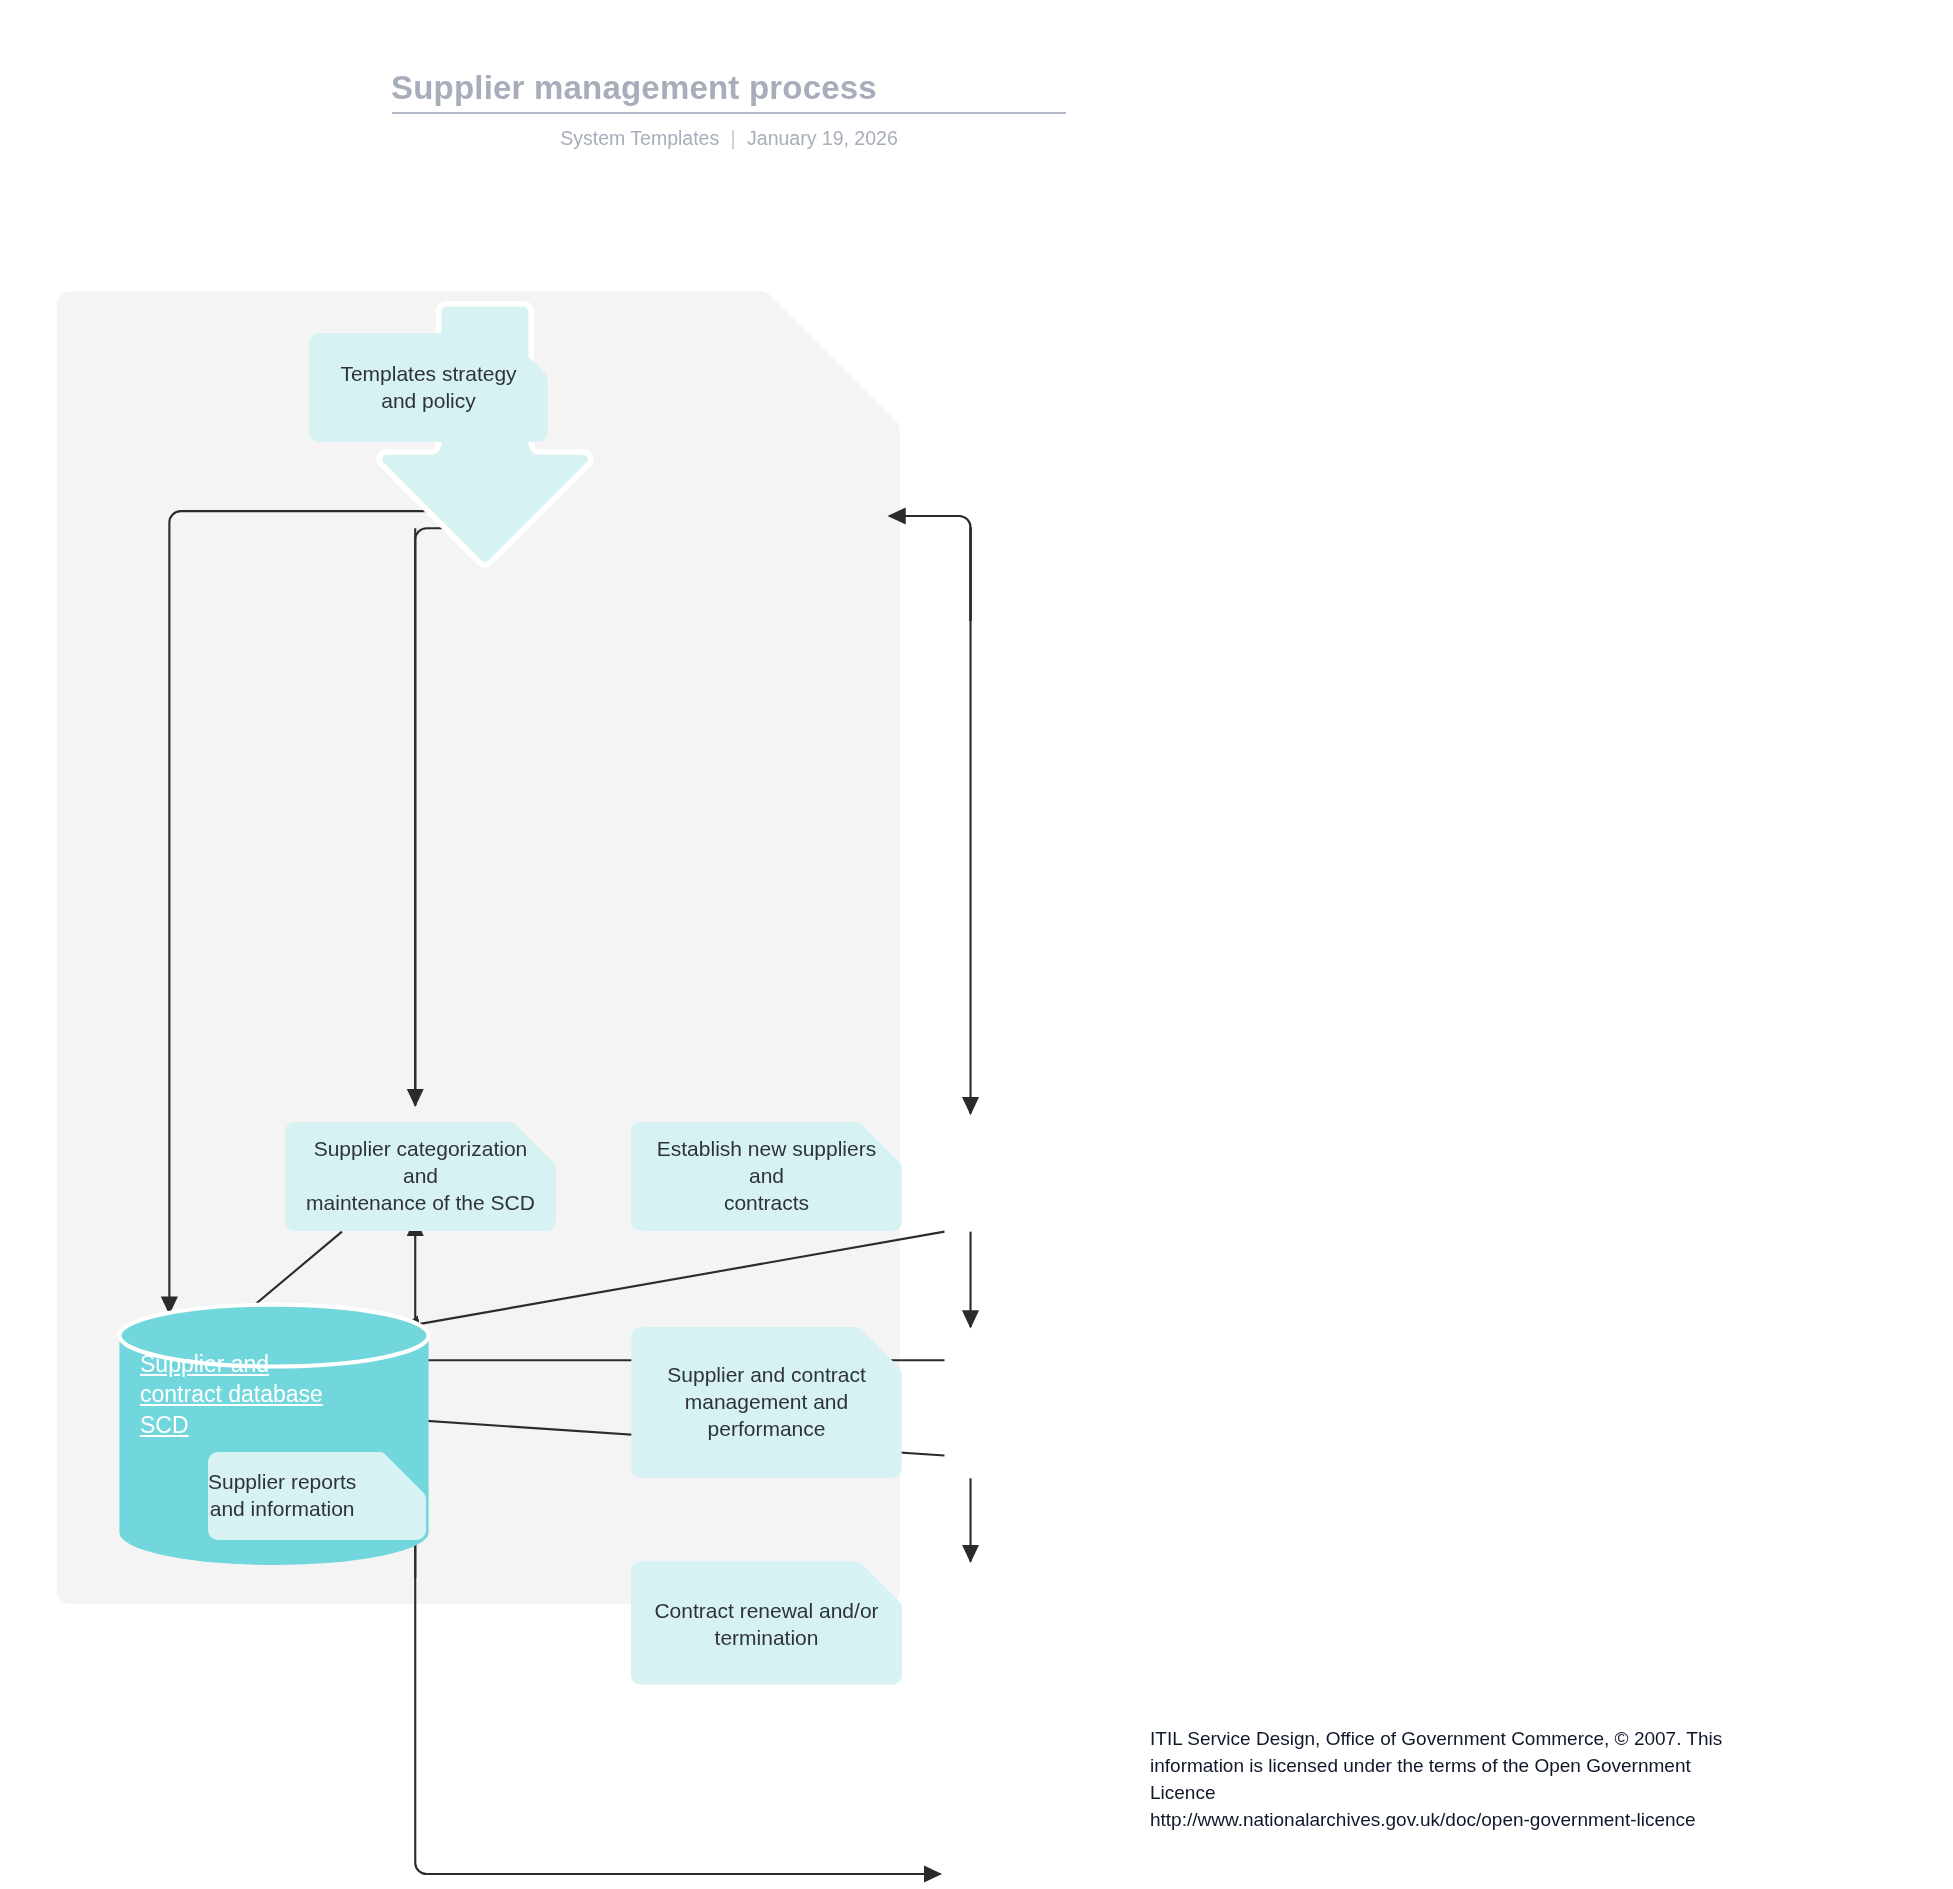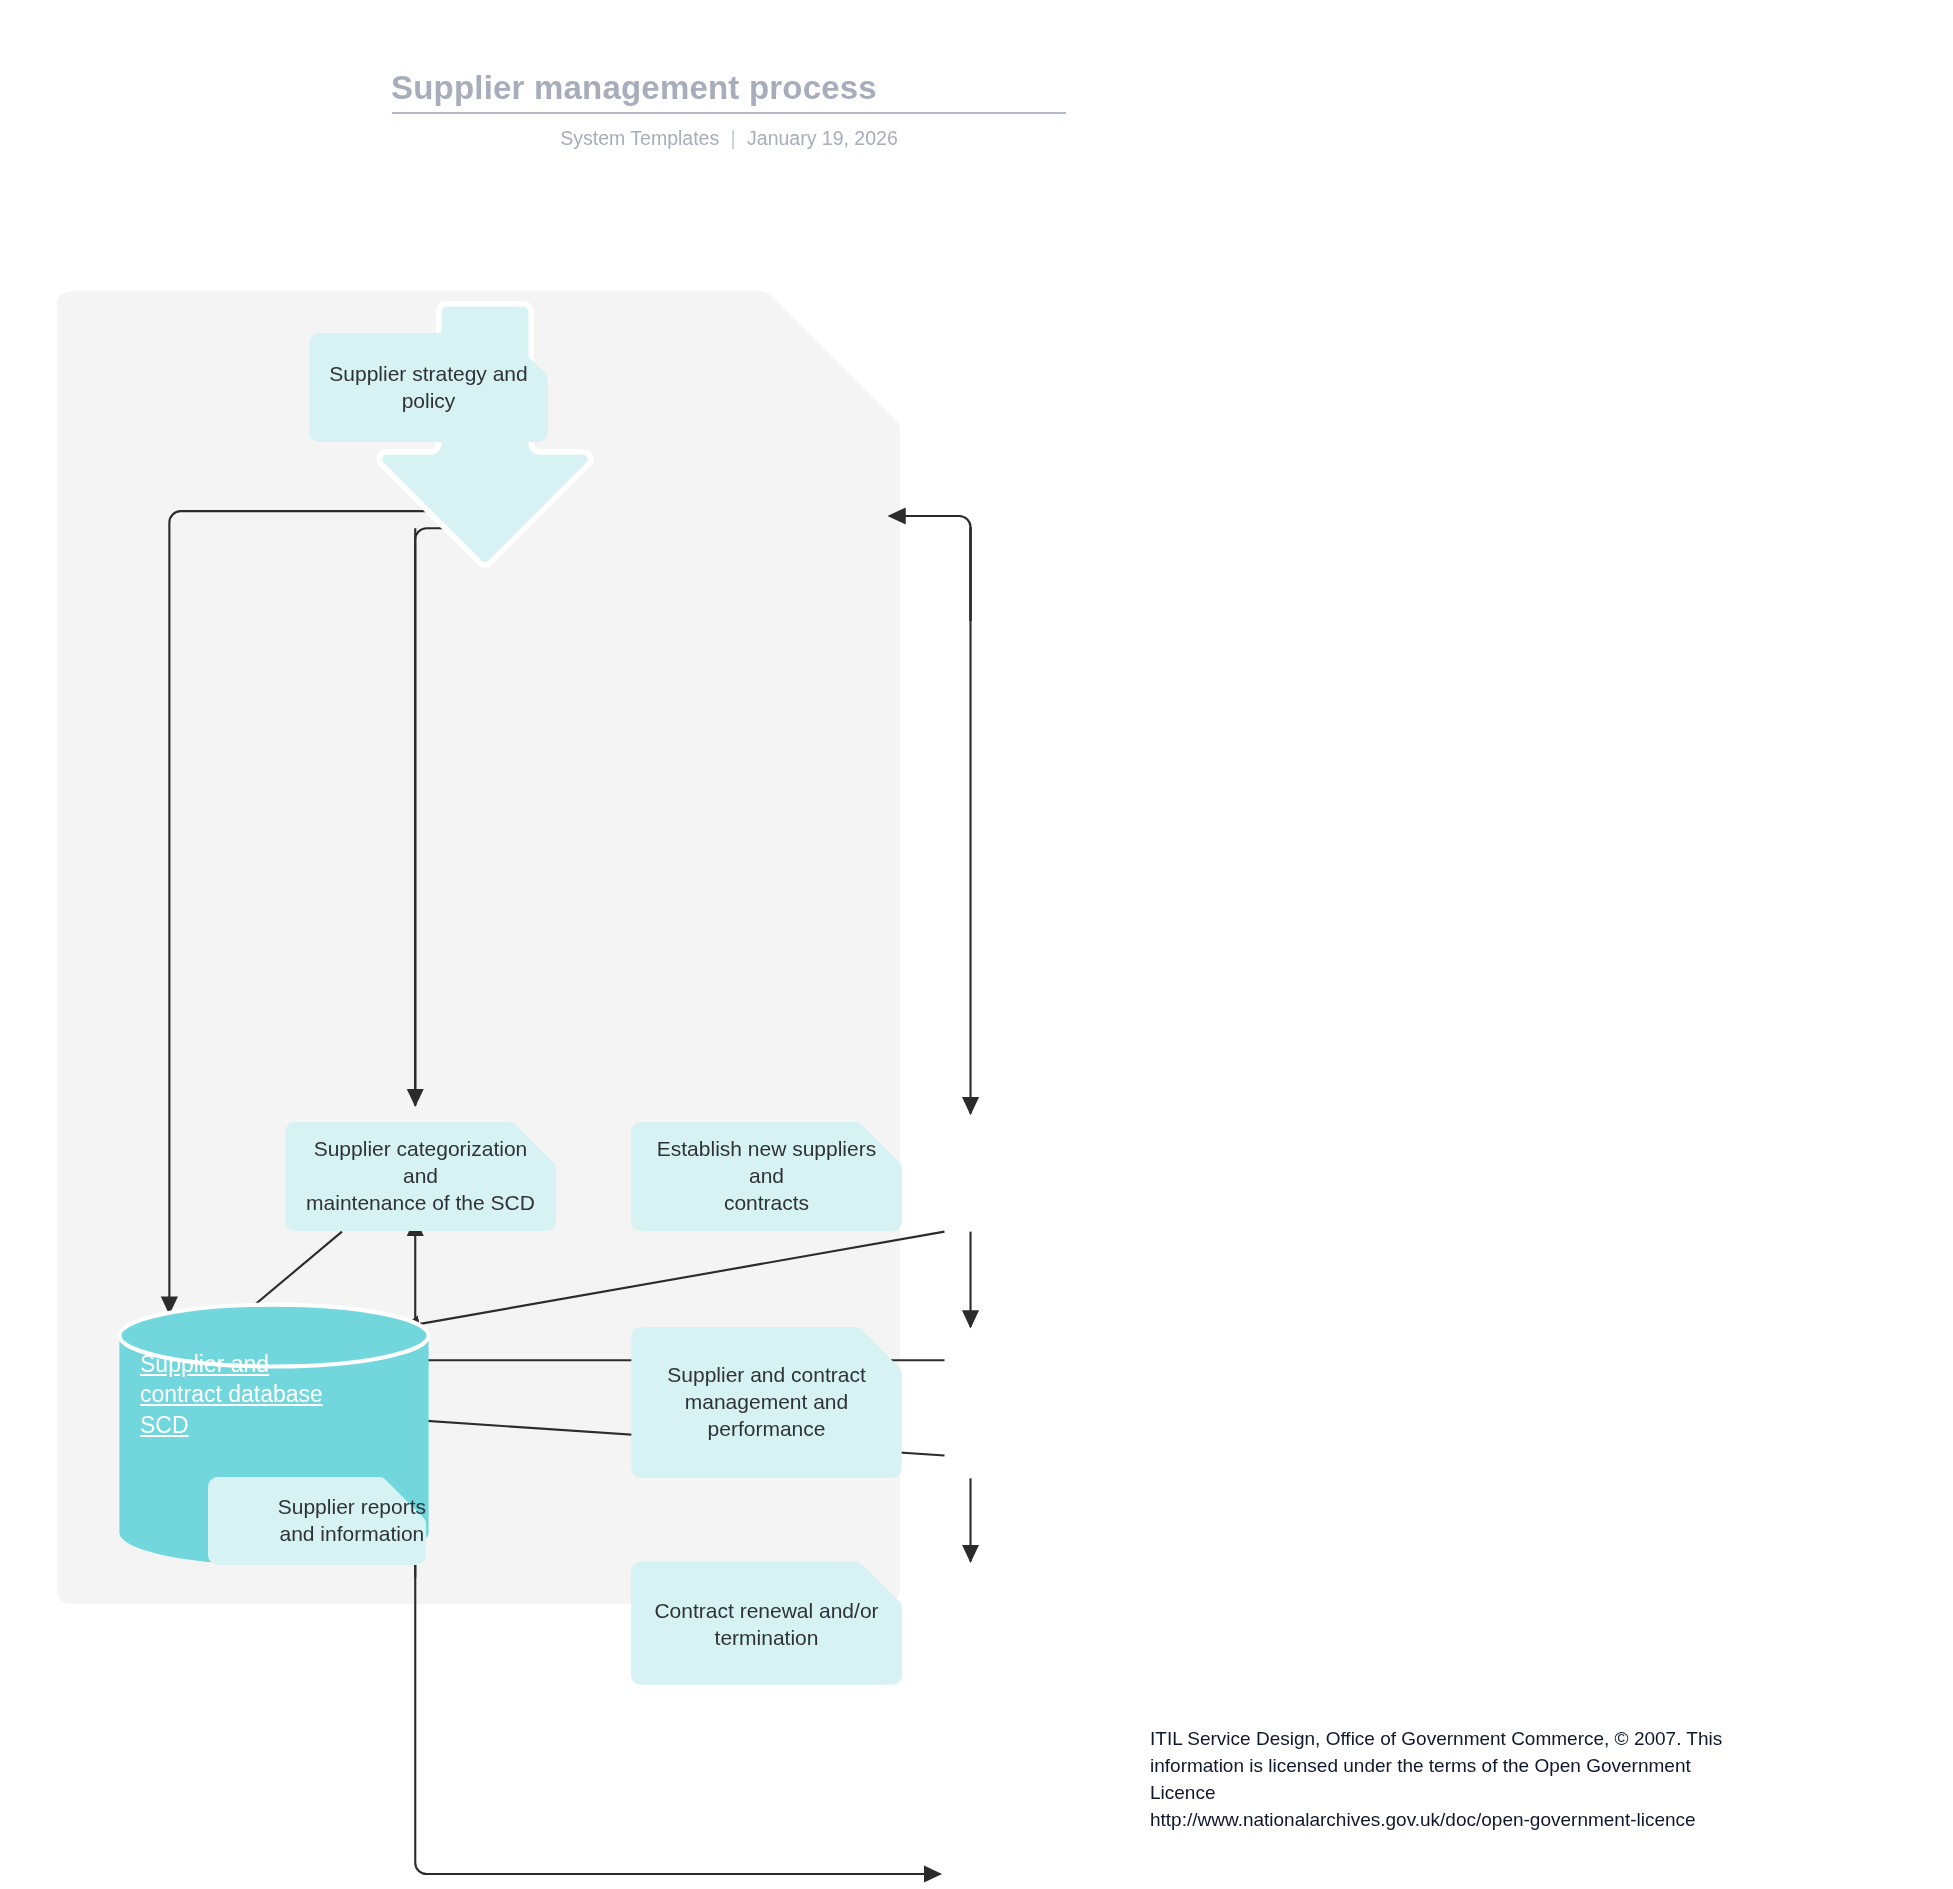--- a/index.html
+++ b/index.html
@@ -25,22 +25,22 @@
         text-align:center;color:#2f3337;font-size:21px;line-height:1.28;
         box-sizing:border-box;padding:4.9px 14.7px;}
   .node .lbl{position:relative;z-index:2;white-space:pre-line;}
   .node .shape{position:absolute;inset:0;z-index:1;}
 
   
   #db-node{position:absolute;left:116px;top:1303px;width:316px;height:262px;}
   #db-label{position:absolute;left:140px;top:1349px;width:269px;
             font-size:23px;line-height:1.32;color:#ffffff;white-space:pre-line;z-index:3;text-decoration:underline;}
   #db-sub{position:absolute;left:208px;top:1452px;width:218px;height:88px;z-index:4;
-          display:flex;align-items:center;justify-content:flex-end;text-align:center;
-          font-size:21px;line-height:1.28;color:#2f3337;margin-top:25px;}
+          display:flex;align-items:center;justify-content:flex-start;text-align:center;
+          font-size:21px;line-height:1.28;color:#2f3337;}
   #db-sub .lbl{position:relative;z-index:2;white-space:pre-line;}
 
   
   #footer{position:absolute;left:1150px;top:1726px;width:717px;
           font-size:19px;line-height:1.42;color:#0f172a;white-space:pre-line;}
 
   svg{display:block;overflow:visible;}
 </style>
 </head>
 <body>
@@ -103,21 +103,21 @@
     <path d="M78,6 a10,10 0 0 1 10,-10 H182 a10,10 0 0 1 10,10 V168 a10,10 0 0 0 10,10
              H256 a9,9 0 0 1 6.4,15.4 L141.4,314.5 a9,9 0 0 1 -12.8,0 L7.6,193.4
              A9,9 0 0 1 14,178 H68 a10,10 0 0 0 10,-10 Z" fill="#d7f2f2" stroke="#ffffff" stroke-width="7" stroke-linejoin="round"></path>
   </svg>
 
   <div class="node" style="left:252px;top:42px;width:239px;height:109px;">
     <svg class="shape" width="239" height="109" viewBox="0 0 293 134">
       <path d="M12,0 H236 a10,10 0 0 1 7,2.9 L290,49.9 a10,10 0 0 1 3,7.1 V122
                a12,12 0 0 1 -12,12 H12 A12,12 0 0 1 0,122 V12 A12,12 0 0 1 12,0 Z" fill="#d7f2f2"></path>
     </svg>
-    <span class="lbl">Supplier strategy and policy</span>
+    <span class="lbl">Templates strategy and policy</span>
   </div>
 
 
   <div class="node" style="left:228px;top:831px;width:271px;height:109px;">
     <svg class="shape" width="271" height="109" viewBox="0 0 333 134">
       <path d="M12,0 H276 a10,10 0 0 1 7,2.9 L330,49.9 a10,10 0 0 1 3,7.1 V122
                a12,12 0 0 1 -12,12 H12 A12,12 0 0 1 0,122 V12 A12,12 0 0 1 12,0 Z" fill="#d7f2f2"></path>
     </svg>
     <span class="lbl">Supplier categorization and
 maintenance of the SCD</span>

